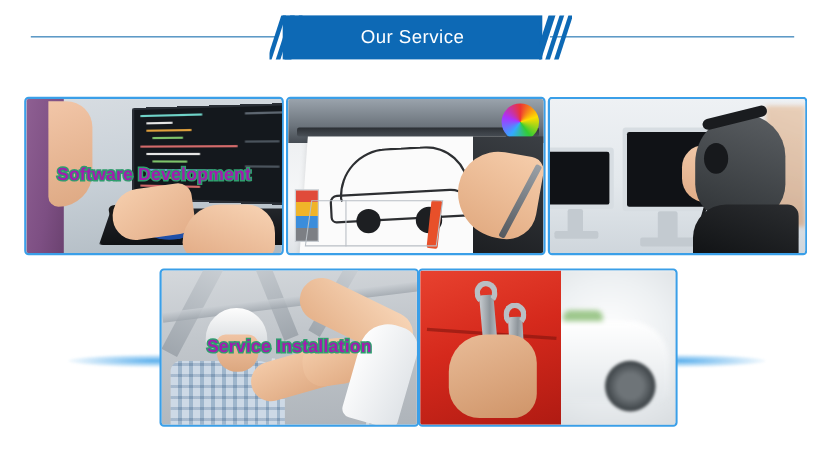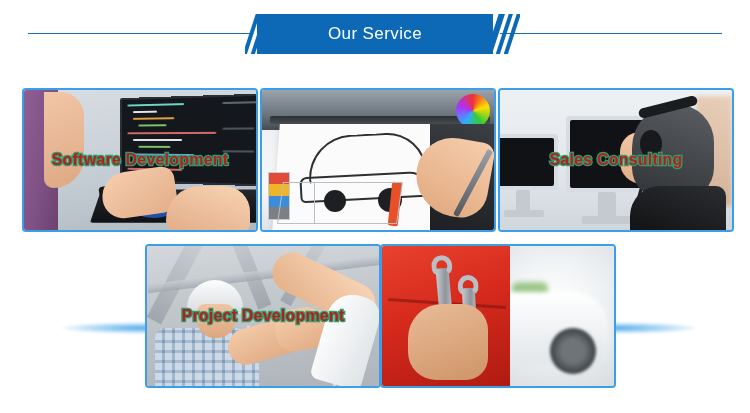--- a/index.html
+++ b/index.html
@@ -81,21 +81,21 @@
     overflow:hidden;
   }
   .card .caption {
     position:absolute;
     left:0; right:0;
     top:50%;
     transform:translateY(-50%);
     text-align:center;
     font-size:16px;
     font-weight:bold;
-    color:#b91c1c;
+    color:#a21caf;
     letter-spacing:.2px;
     white-space:nowrap;
     -webkit-text-stroke:2.6px #2f9e6e;
     paint-order:stroke fill;
     z-index:40;
   }
   
   .glow {
     position:absolute;
     height:12px;
@@ -329,21 +329,20 @@
       <div class="c3-stand" style="left:82px;top:126px;width:52px;height:8px;"></div>
       <div class="c3-pers"></div>
       <div class="c3-boom"></div>
       <div class="c3-neck"></div>
       <div class="c3-face"></div>
       <div class="c3-head"></div>
       <div class="c3-band"></div>
       <div class="c3-cup"></div>
       <div class="c3-body"></div>
     </div>
-    <div class="caption">Sales  Consulting</div>
   </div>
   <div class="glow" style="left:538px; top:234px; width:158px;"></div>
 </div>
 
 <div class="row row-2">
 
   <div class="card" style="left:145px;">
     <div class="photo">
       <div class="sc c4-bg"></div>
       <div class="c4-beam" style="left:20px;top:-10px;width:16px;height:90px;transform:rotate(28deg);"></div>
@@ -352,21 +351,21 @@
       <div class="c4-beam" style="left:0px;top:24px;width:236px;height:9px;transform:rotate(-7deg);opacity:.8;"></div>
       <div class="c4-lad"></div>
       <div class="c4-armR"></div>
       <div class="c4-shirt"></div>
       <div class="c4-helm"></div>
       <div class="c4-face"></div>
       <div class="c4-armL"></div>
       <div class="c4-grip"></div>
       <div class="c4-roll"></div>
     </div>
-    <div class="caption">Project  Development</div>
+    <div class="caption">Service  Installation</div>
   </div>
 
   <div class="card" style="left:380px;">
     <div class="photo">
       <div class="sc c5-bg"></div>
       <div class="c5-blur"></div>
       <div class="c5-green"></div>
       <div class="c5-car"></div>
       <div class="c5-tyre"></div>
       <div class="c5-suit"></div>

